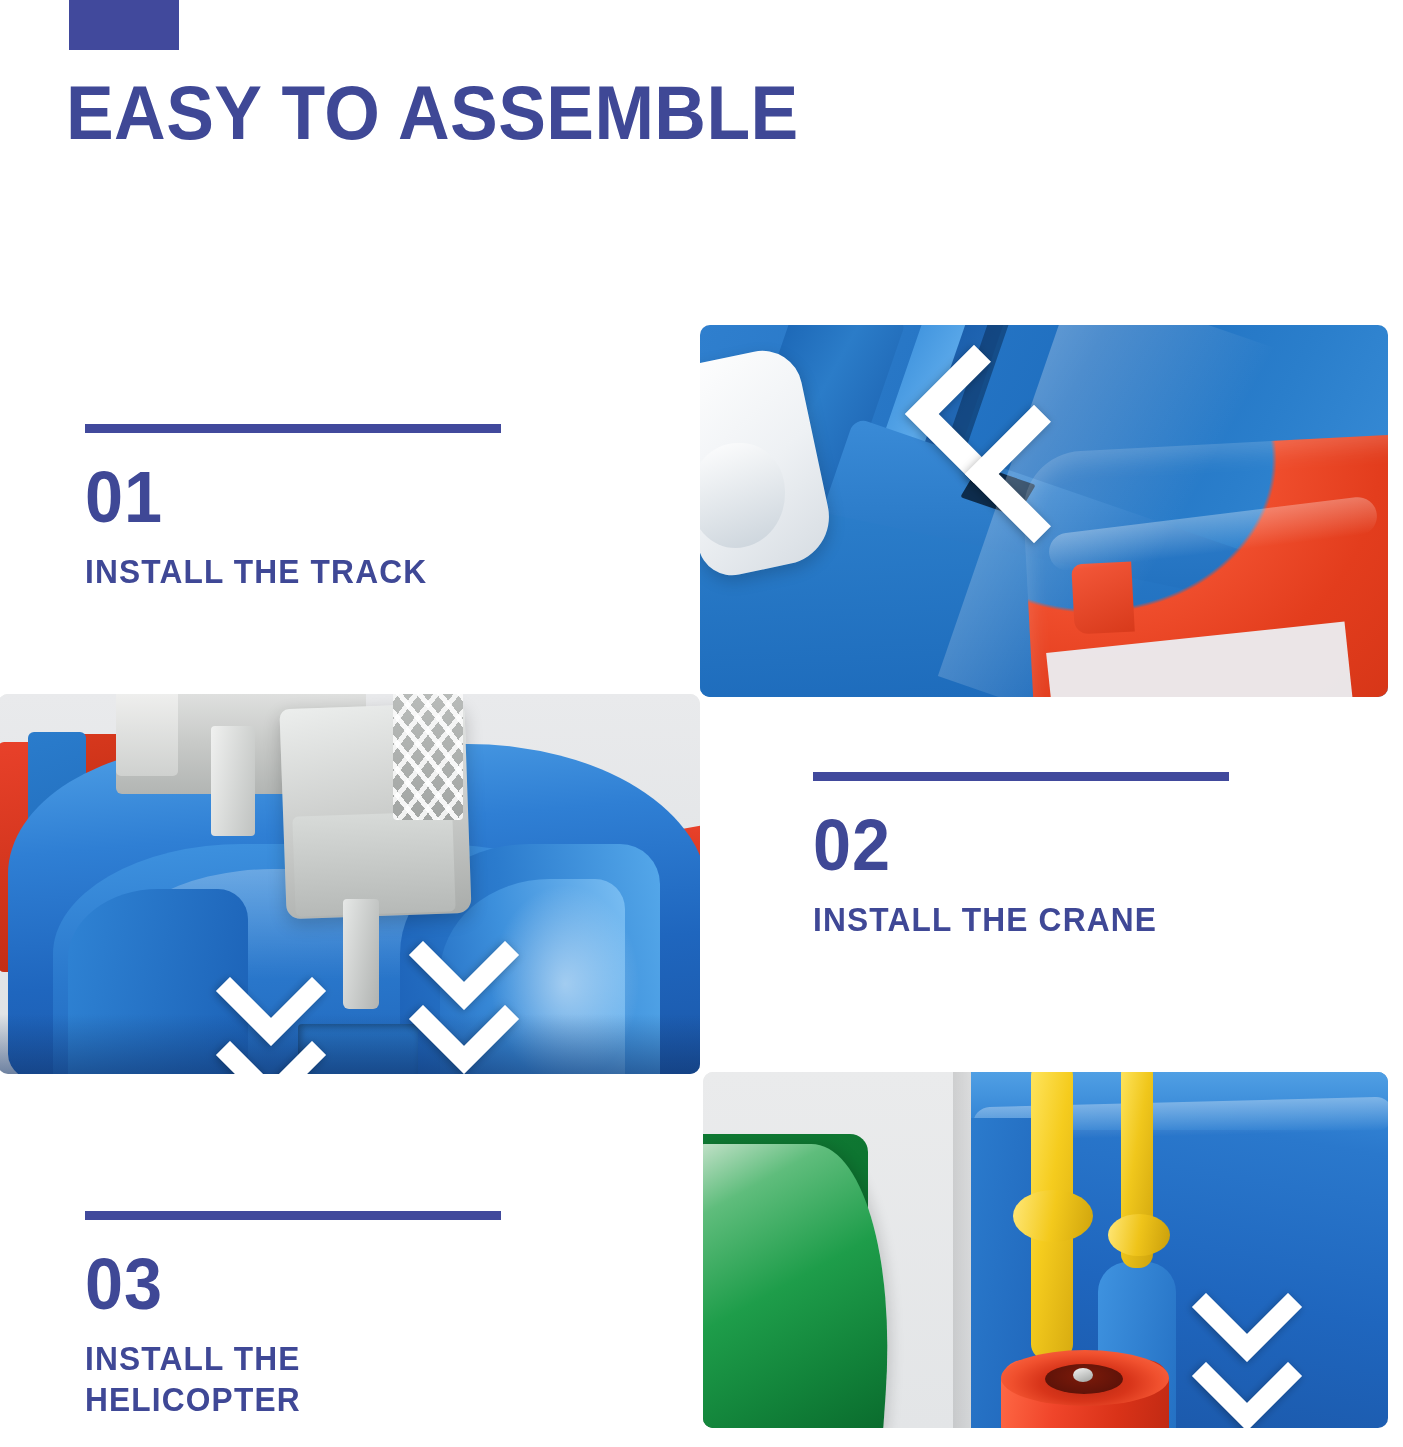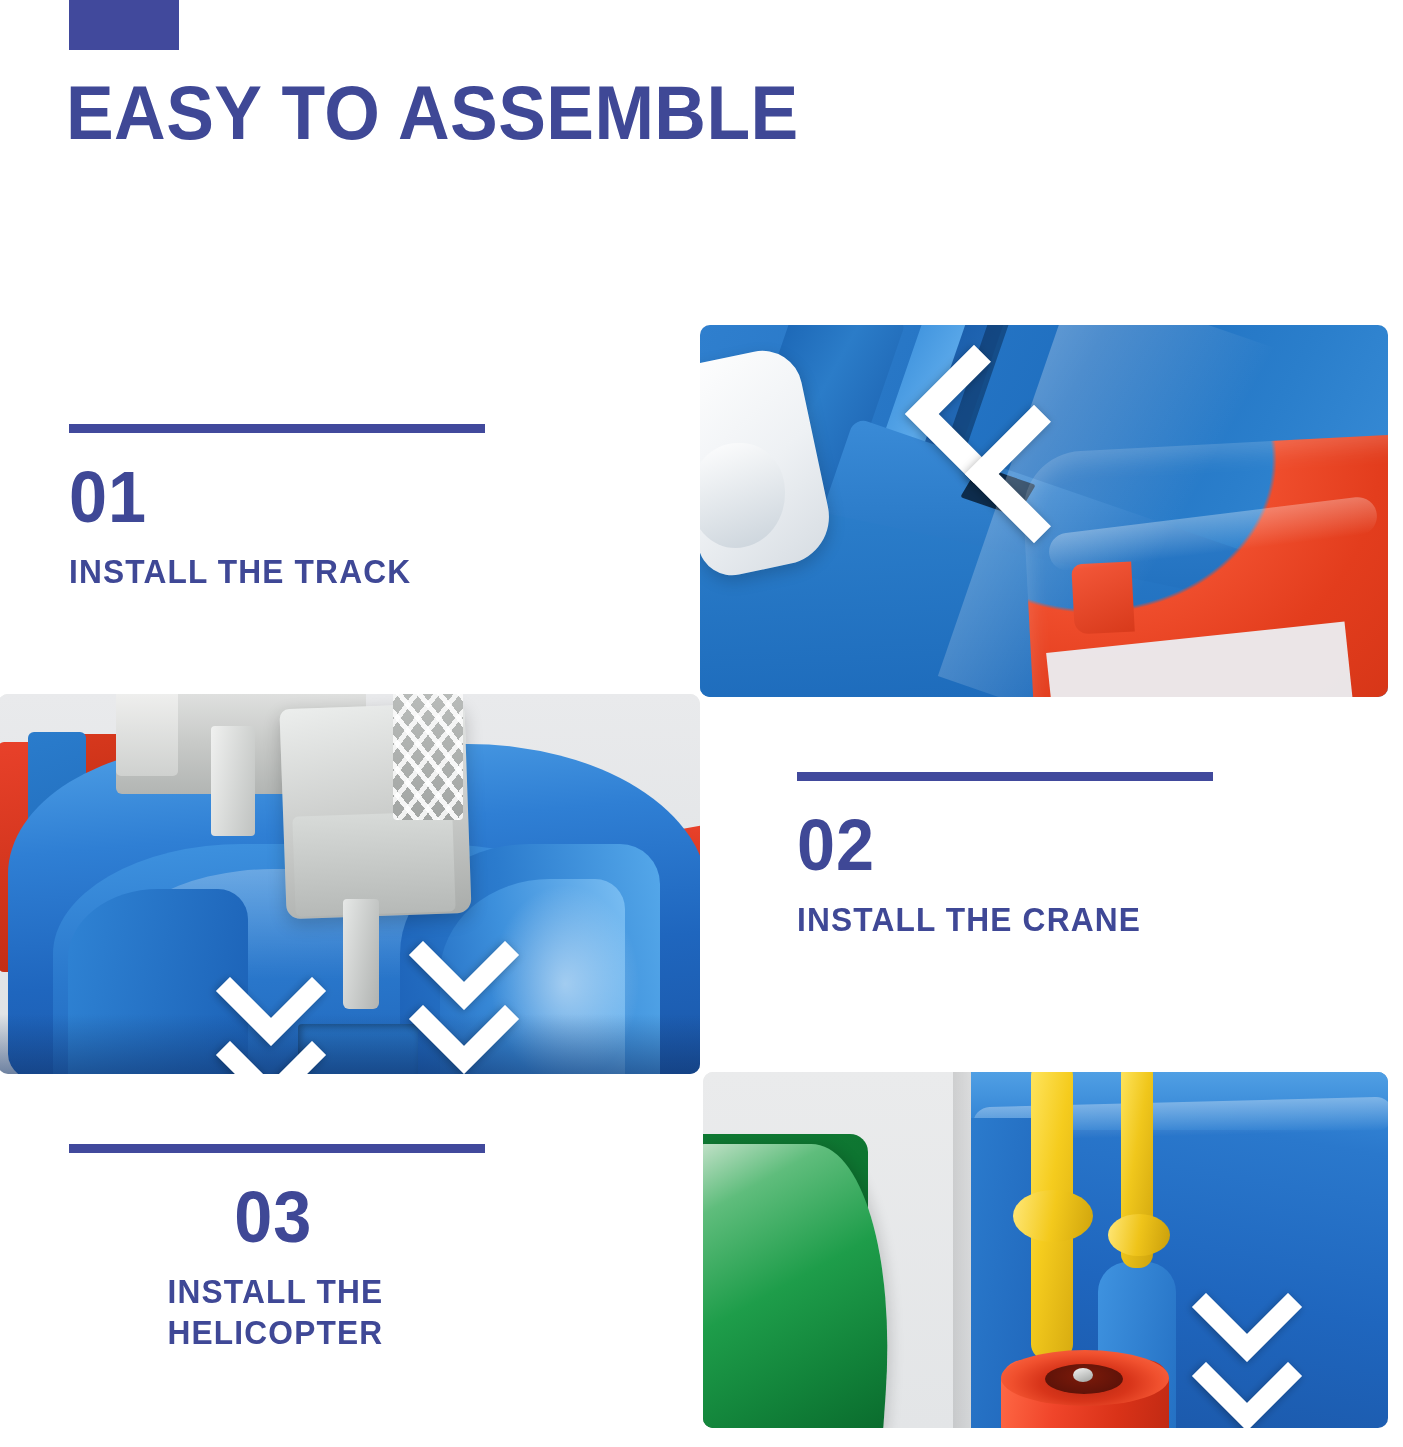--- a/index.html
+++ b/index.html
@@ -37,20 +37,21 @@
     font-family: "Liberation Sans", sans-serif;
     transform: scaleX(0.94);
     transform-origin: left center;
     white-space: nowrap;
   }
 
   
   .step-block {
     position: absolute;
     width: 430px;
+    margin-left: 16px;
   }
   .step-rule {
     width: 416px;
     height: 9px;
     background: #41499c;
     margin-bottom: 28px;
   }
   .step-number {
     font-size: 72px;
     line-height: 72px;
@@ -67,21 +68,21 @@
     font-weight: 700;
     color: #3f4896;
     letter-spacing: 1.2px;
     transform: scaleX(0.96);
     transform-origin: left center;
     white-space: pre-line;
   }
 
   #step-1 { left: 69px; top: 424px; }
   #step-2 { left: 797px; top: 772px; }
-  #step-3 { left: 69px; top: 1144px; text-align: center; }
+  #step-3 { left: 69px; top: 1211px; }
 
   
   .photo {
     position: absolute;
     border-radius: 10px;
     overflow: hidden;
     background: #e8e8e8;
   }
   #photo-1 { left: 700px; top: 325px;  width: 688px; height: 372px; }
   #photo-2 { left: -2px;  top: 694px;  width: 702px; height: 380px; }

